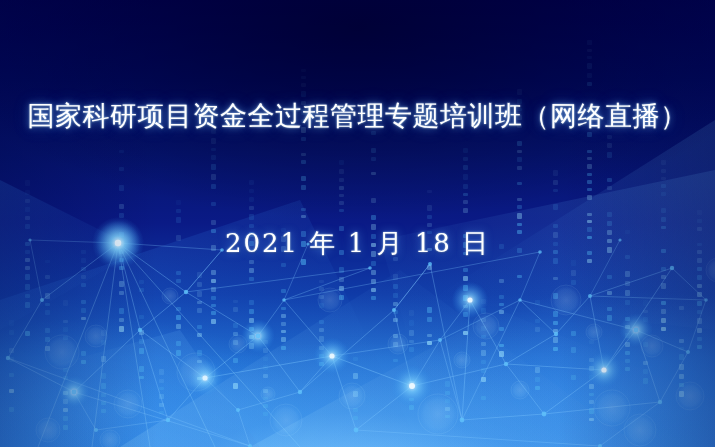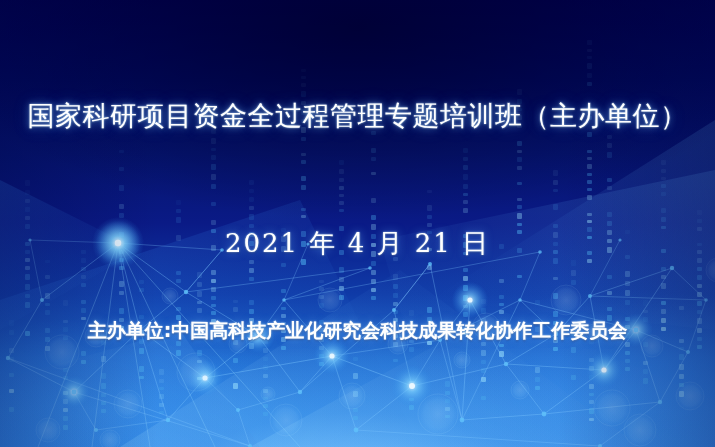--- a/index.html
+++ b/index.html
@@ -1084,20 +1084,19 @@
       <line x1="118" y1="243" x2="215" y2="447"></line>
       <line x1="118" y1="243" x2="300" y2="447"></line>
       <line x1="118" y1="243" x2="38" y2="447"></line>
     </g>
     <circle cx="118" cy="243" r="26" fill="url(#nodeGlow)"></circle>
     <circle cx="118" cy="243" r="3.2" fill="#eaf8ff"></circle>
   </svg>
 
   <div class="bg-vignette"></div>
 
-  <div class="txt" id="title-line-1">国家科研项目资金全过程管理专题培训班（主办单位）</div>
-
-
-  <div class="txt" id="event-date">2021 年 4 月 21 日</div>
-
-  <div class="txt" id="organizer-line">主办单位:中国高科技产业化研究会科技成果转化协作工作委员会</div>
+  <div class="txt" id="title-line-1">国家科研项目资金全过程管理专题培训班（网络直播）</div>
+
+
+  <div class="txt" id="event-date">2021 年 1 月 18 日</div>
+
 
 </div>
 
 </body></html>

